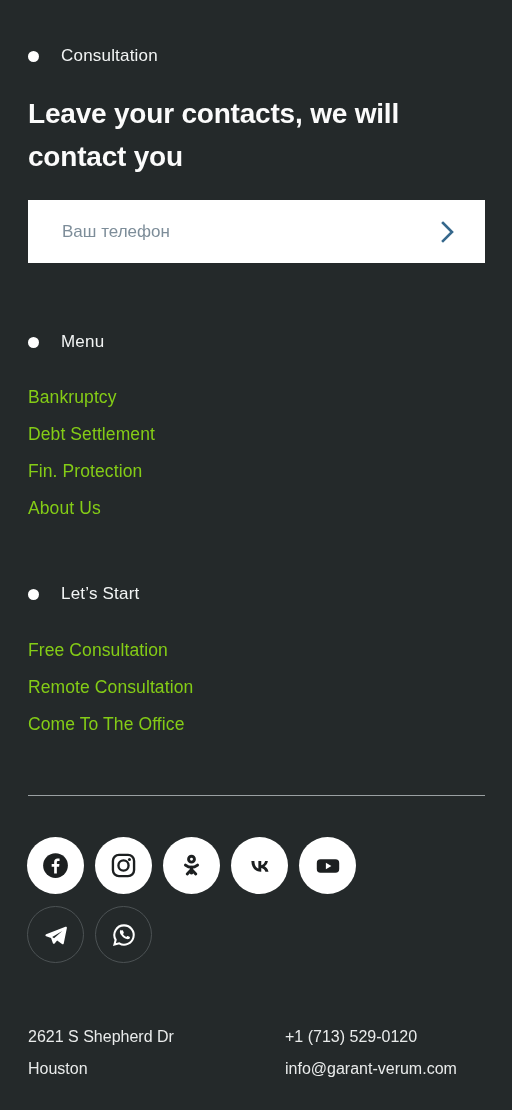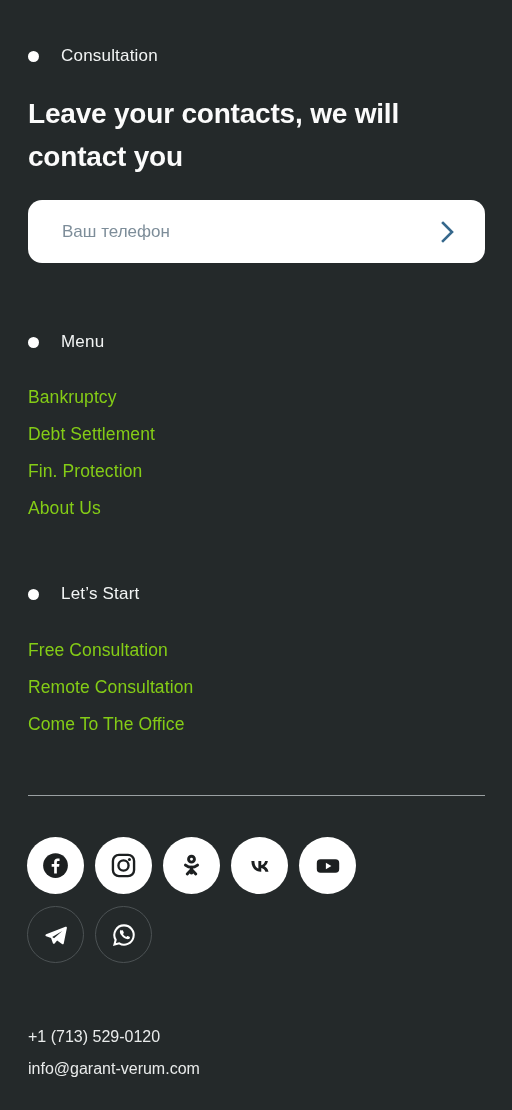--- a/index.html
+++ b/index.html
@@ -57,21 +57,21 @@
   }
 
   
   .phone-field {
     position: absolute;
     left: 28px;
     top: 200px;
     width: 457px;
     height: 63px;
     background: #ffffff;
-    border-radius: 14px;
+    border-radius: 0;
     display: flex;
     align-items: center;
     padding: 0 22px 0 34px;
   }
   .phone-input {
     flex: 1 1 auto;
     border: 0;
     outline: 0;
     background: transparent;
     font-family: "Liberation Sans", sans-serif;
@@ -266,19 +266,23 @@
     <a class="social-btn outline">
       <svg width="26" height="26" viewBox="0 0 24 24">
         <path fill="none" stroke="#ffffff" stroke-width="1.9" d="M12 3.1a8.9 8.9 0 0 0-7.7 13.4L3.2 20.8l4.4-1.1A8.9 8.9 0 1 0 12 3.1z"></path>
         <path fill="#ffffff" d="M9.3 8c.2-.5.45-.5.7-.5h.5c.2 0 .4 0 .6.5l.7 1.7c.1.25 0 .45-.1.6l-.45.5c-.15.15-.2.3-.1.5.35.6 1.4 1.85 2.7 2.4.25.1.4.05.55-.1l.5-.55c.15-.2.35-.2.55-.12l1.6.8c.35.2.4.35.4.55 0 .5-.35 1.3-1 1.5-.6.2-1.45.3-3.3-.5-2.4-1-3.9-3.5-4-3.65-.1-.15-.95-1.3-.95-2.5 0-1.2.6-1.75.85-2z"></path>
       </svg>
     </a>
 
   </div>
 
   <div class="footer">
+    <div class="footer-col left">
+      <span class="footer-line">2621 S Shepherd Dr</span>
+      <span class="footer-line">Houston</span>
+    </div>
     <div class="footer-col right">
       <a class="footer-line">+1 (713) 529-0120</a>
       <a class="footer-line">info@garant-verum.com</a>
     </div>
   </div>
 
 </div>
 
 </body></html>

